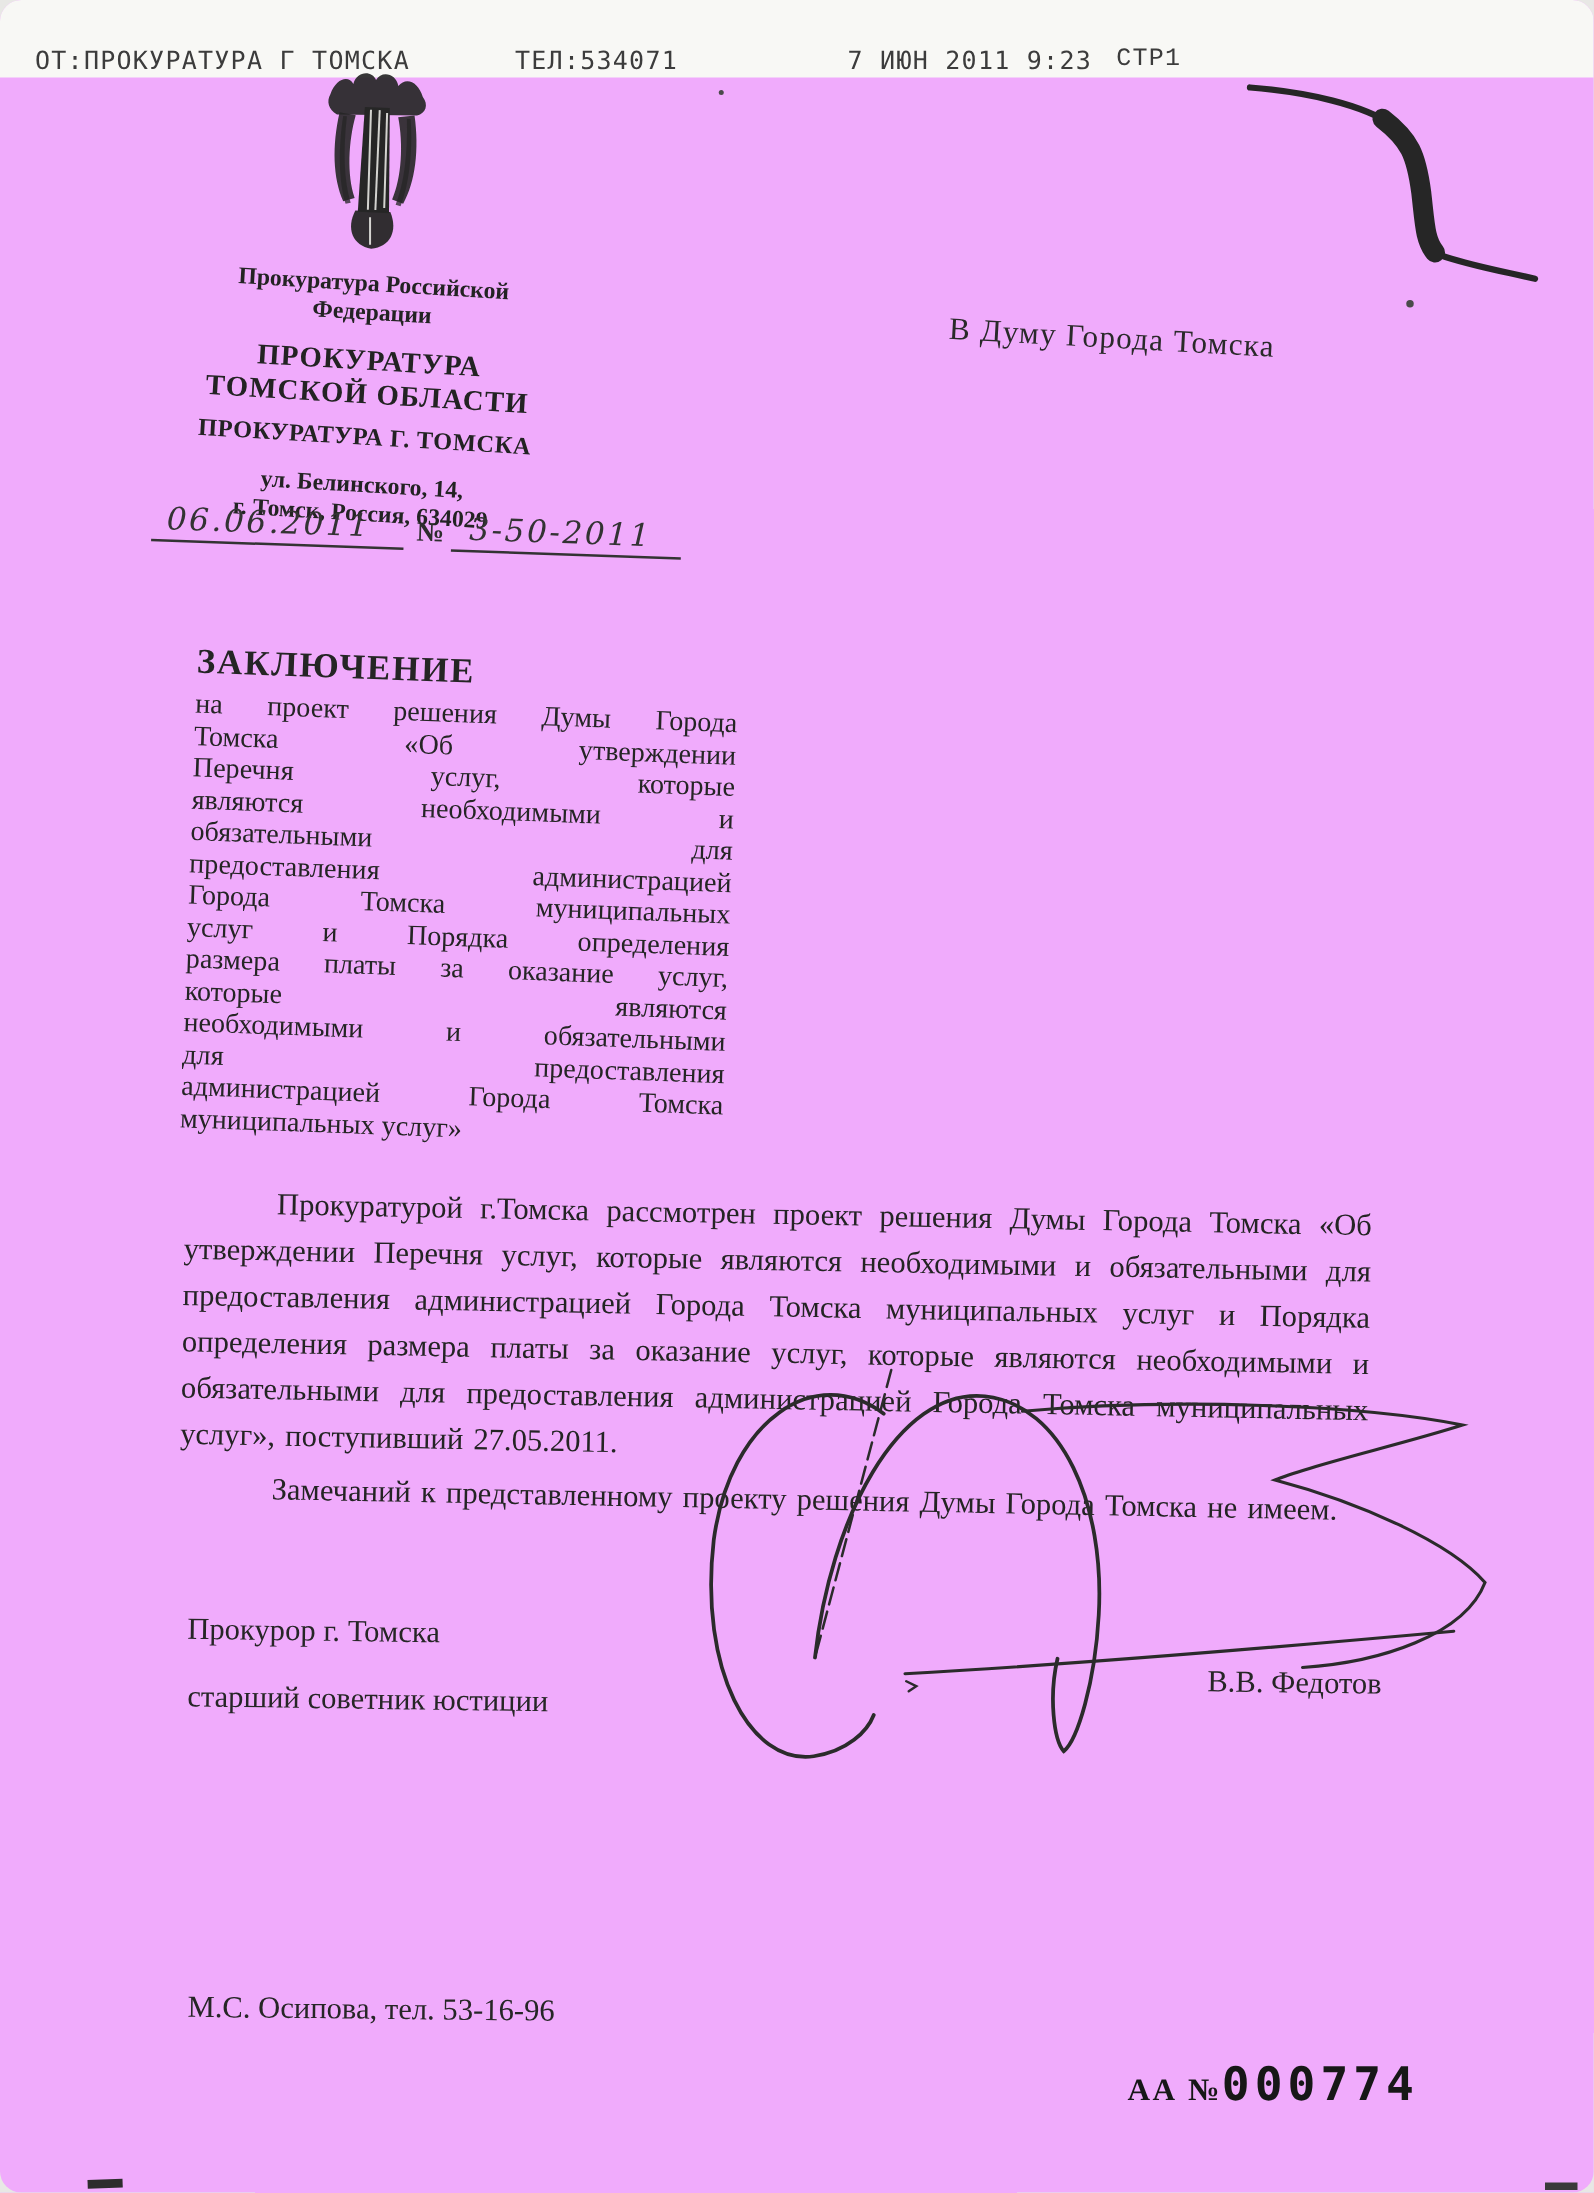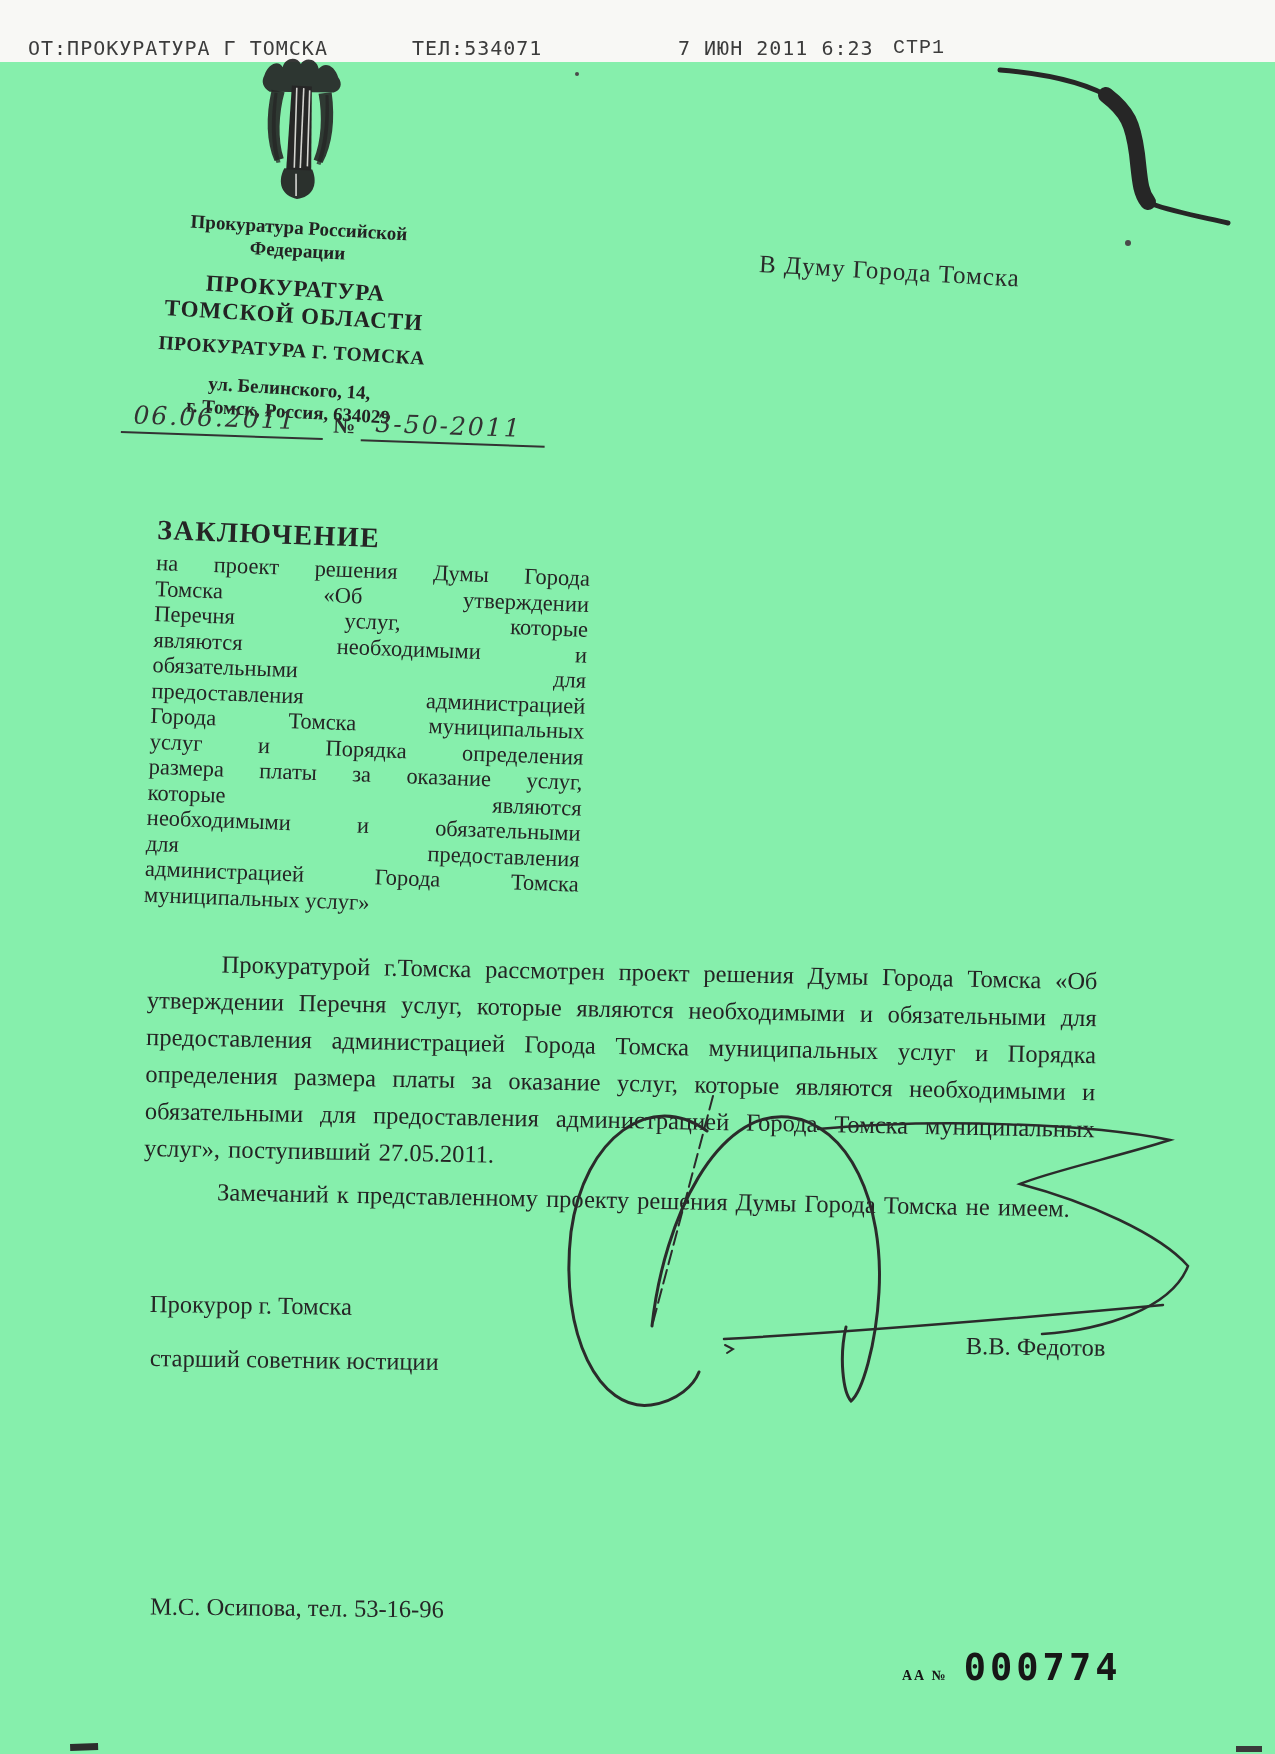--- a/index.html
+++ b/index.html
@@ -1,19 +1,19 @@
 <!DOCTYPE html>
 <html><head>
 <meta charset="utf-8">
 <style>
   html,body{margin:0;padding:0;background:#e8e8e5;}
   .page{
     position:relative;width:1275px;height:1754px;margin:0 auto;
-    background:#86efac;overflow:hidden;
-    font-family:"Liberation Serif",serif;color:#1e1e1e;
+    background:#f0abfc;overflow:hidden;
+    font-family:"Liberation Serif",serif;color:#1e1e1e;border-radius:17px;
   }
   .fax-strip{position:absolute;top:0;left:0;width:100%;height:62px;background:#f8f8f5;}
   .fax-header{
     position:absolute;top:36px;left:0;width:100%;height:26px;
     font-family:"DejaVu Sans Mono",monospace;font-size:20px;color:#3c3c3c;
     letter-spacing:1px;white-space:nowrap;
   }
   .fax-header span{position:absolute;top:0;}
   .fx-from{left:28px;}
   .fx-tel{left:412px;}
@@ -70,36 +70,36 @@
   .body-text p{margin:0 0 6px 0;text-indent:74px;}
 
   .sig-line{position:absolute;font-size:24.5px;color:#262626;transform:rotate(.8deg);transform-origin:left top;}
   .sig-t1{left:150px;top:1290px;}
   .sig-t2{left:150px;top:1344px;}
   .sig-name{left:966px;top:1332px;}
 
   .executor{position:absolute;left:150px;top:1594px;font-size:24.5px;color:#262626;transform:rotate(.6deg);}
 
   .stamp{position:absolute;left:902px;top:1646px;display:flex;align-items:baseline;color:#171717;}
-  .stamp-series{font-size:14px;font-weight:bold;letter-spacing:2px;margin-right:16px;}
+  .stamp-series{font-size:25px;font-weight:bold;letter-spacing:2px;}
   .stamp-num{font-family:"DejaVu Sans Mono",monospace;font-size:37px;letter-spacing:4px;font-weight:bold;}
 
   .overlay{position:absolute;left:0;top:0;width:1275px;height:1754px;pointer-events:none;}
 </style>
 </head>
 <body>
 
 <div class="page">
 
   <div class="fax-strip"></div>
 
   <div class="fax-header">
     <span class="fx-from">ОТ:ПРОКУРАТУРА Г ТОМСКА</span>
     <span class="fx-tel">ТЕЛ:534071</span>
-    <span class="fx-dt">7 ИЮН  2011  6:23</span>
+    <span class="fx-dt">7 ИЮН  2011  9:23</span>
     <span class="fx-pg">СТР1</span>
   </div>
 
   <svg class="emblem" viewBox="0 0 96 146">
     <g fill="#262626" stroke="none">
       <path d="M10 21 C14 8 24 5 28 12 C30 2 42 0 46 8 C50 0 62 2 64 12 C70 4 80 8 84 20 C89 26 87 33 80 35 L16 37 C9 33 7 27 10 21 Z" opacity=".92"></path>
       <path d="M18 35 C13 62 15 88 24 106 L33 103 C26 85 26 58 31 37 Z" opacity=".9"></path>
       <path d="M78 35 C83 62 81 88 72 106 L63 103 C70 85 70 58 65 37 Z" opacity=".9"></path>
       <path d="M38 30 L58 30 L61 114 L36 114 Z"></path>
       <path d="M34 113 C27 128 33 141 48 143 C63 141 69 128 62 113 Z" opacity=".95"></path>

